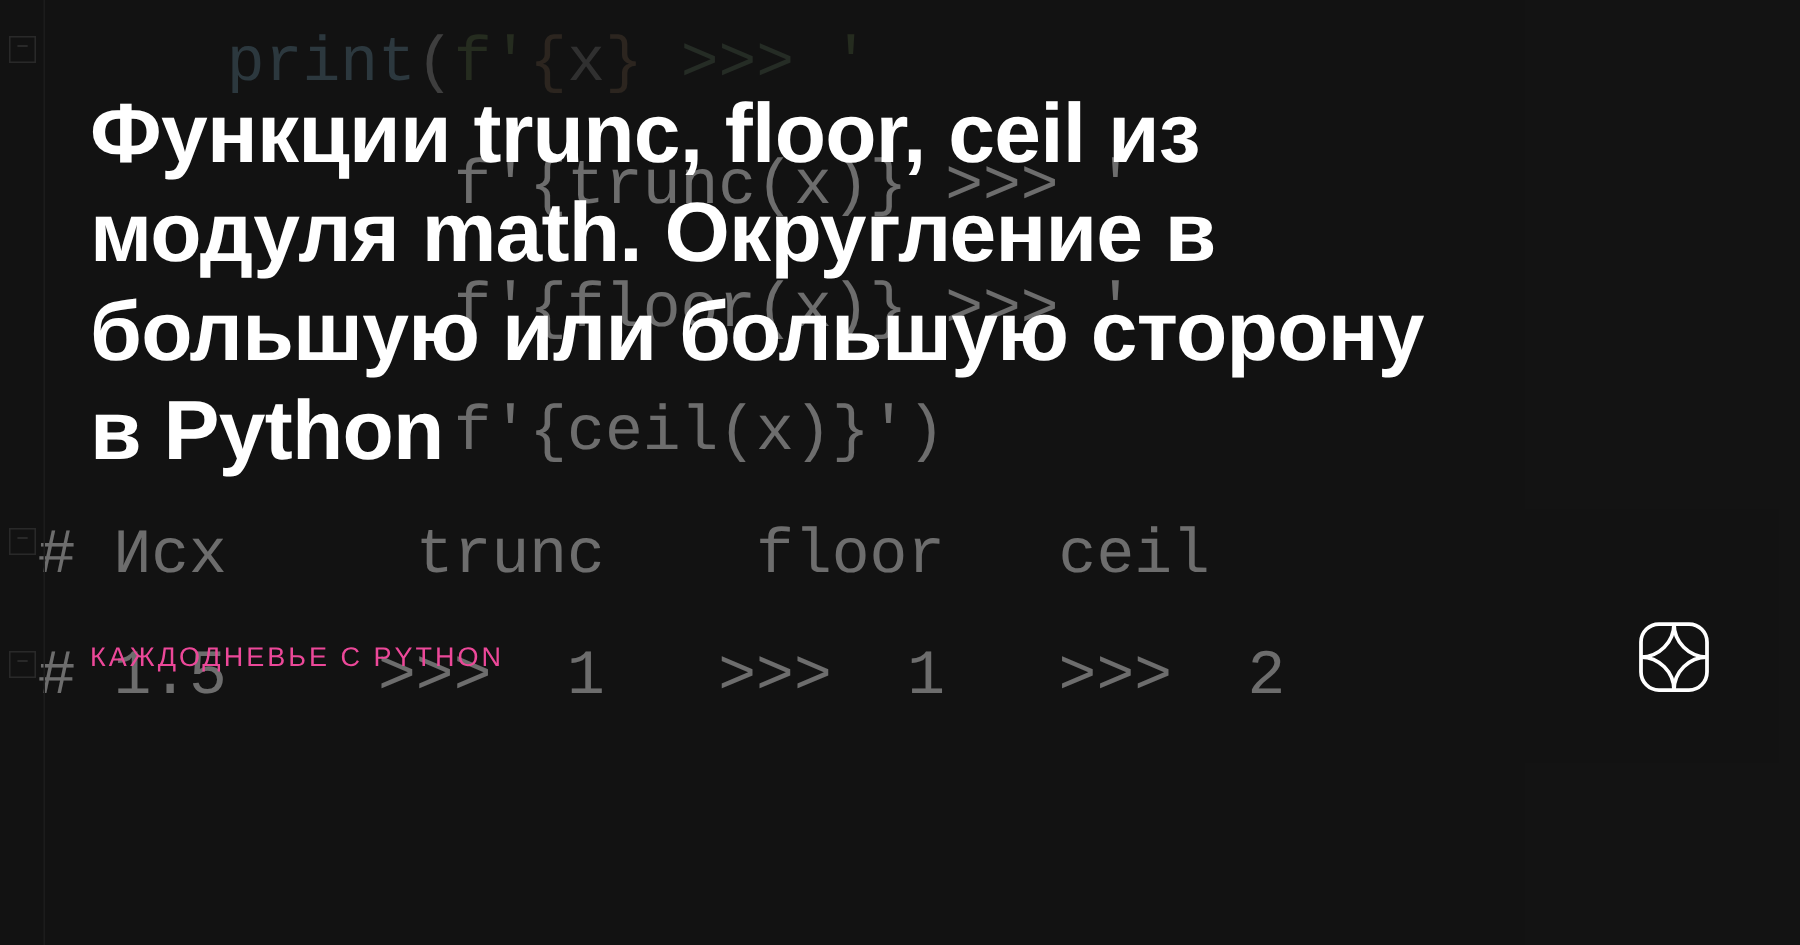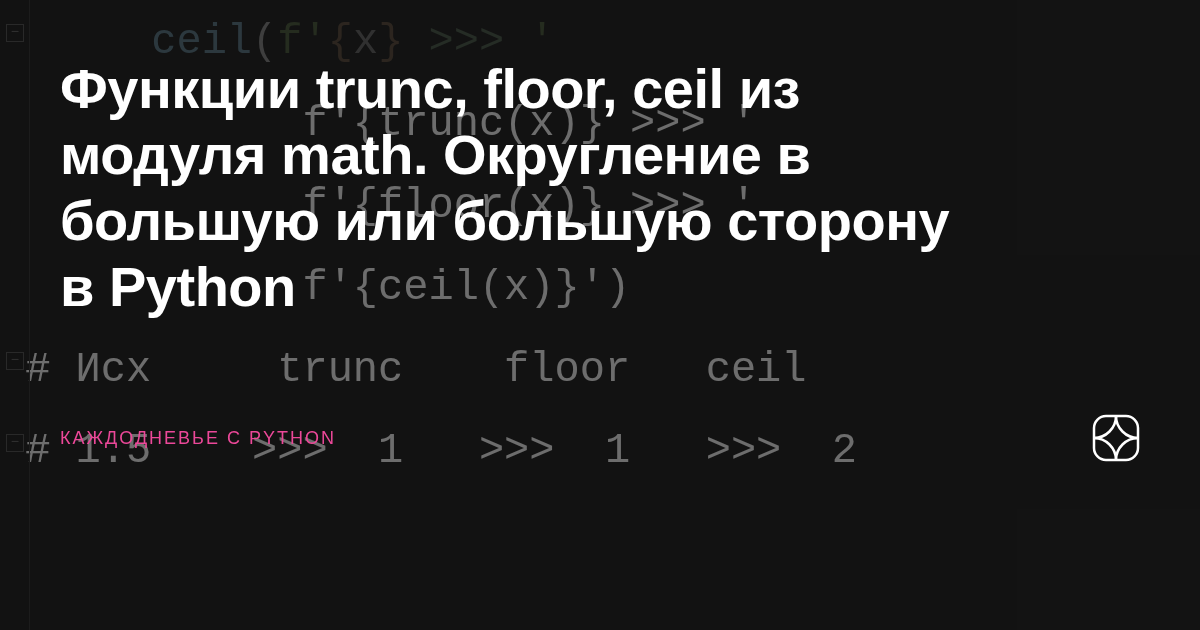--- a/index.html
+++ b/index.html
@@ -106,21 +106,21 @@
   </style>
 </head>
 <body>
 
 <div class="code-bg">
   <div class="gutter">
     <div class="fold-marker" style="top:24px">−</div>
     <div class="fold-marker" style="top:352px">−</div>
     <div class="fold-marker" style="top:434px">−</div>
   </div>
-  <div class="code-line"><span>      </span><span class="tok-fn">ceil</span><span class="tok-paren">(</span><span class="tok-str">f'</span><span class="tok-brace">{</span><span class="tok-var">x</span><span class="tok-brace">}</span><span class="tok-str"> </span><span class="tok-op">&gt;&gt;&gt;</span><span class="tok-str"> '</span></div>
+  <div class="code-line"><span>      </span><span class="tok-fn">print</span><span class="tok-paren">(</span><span class="tok-str">f'</span><span class="tok-brace">{</span><span class="tok-var">x</span><span class="tok-brace">}</span><span class="tok-str"> </span><span class="tok-op">&gt;&gt;&gt;</span><span class="tok-str"> '</span></div>
   <div class="code-line tok-comment">            f'{trunc(x)} &gt;&gt;&gt; '</div>
   <div class="code-line tok-comment">            f'{floor(x)} &gt;&gt;&gt; '</div>
   <div class="code-line tok-comment">            f'{ceil(x)}')</div>
   <div class="code-line tok-comment"> # Исх     trunc    floor   ceil</div>
   <div class="code-line tok-comment"> # 1.5    &gt;&gt;&gt;  1   &gt;&gt;&gt;  1   &gt;&gt;&gt;  2</div>
 </div>
 
 <div class="dark-overlay"></div>
 
 <div class="content">

